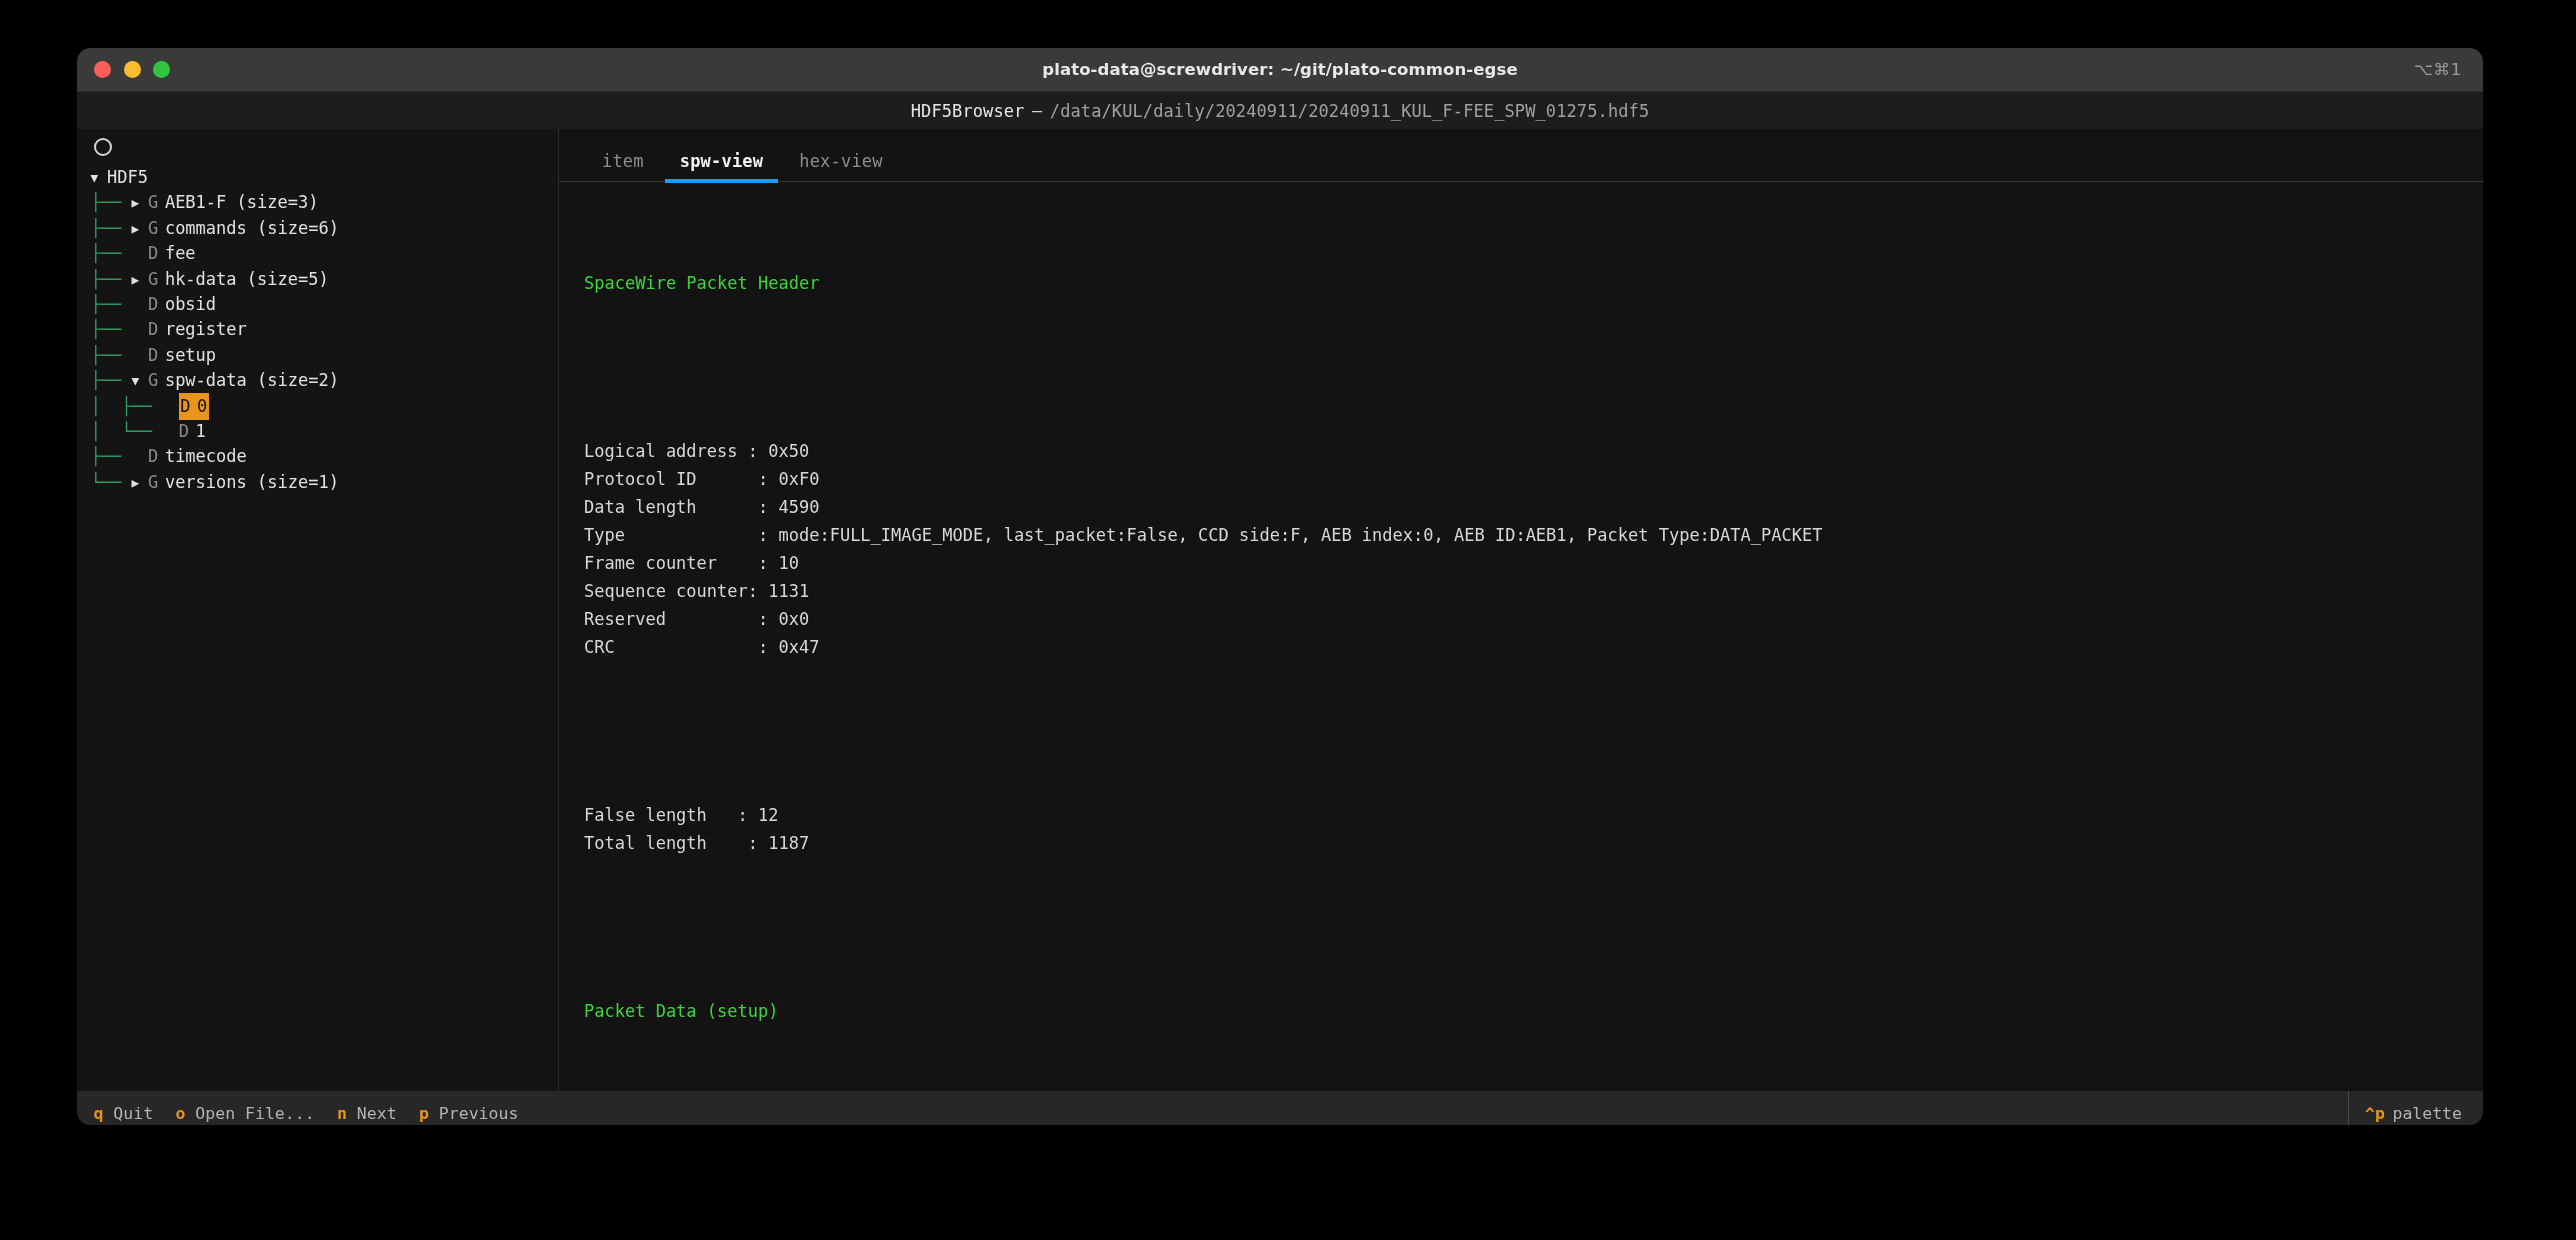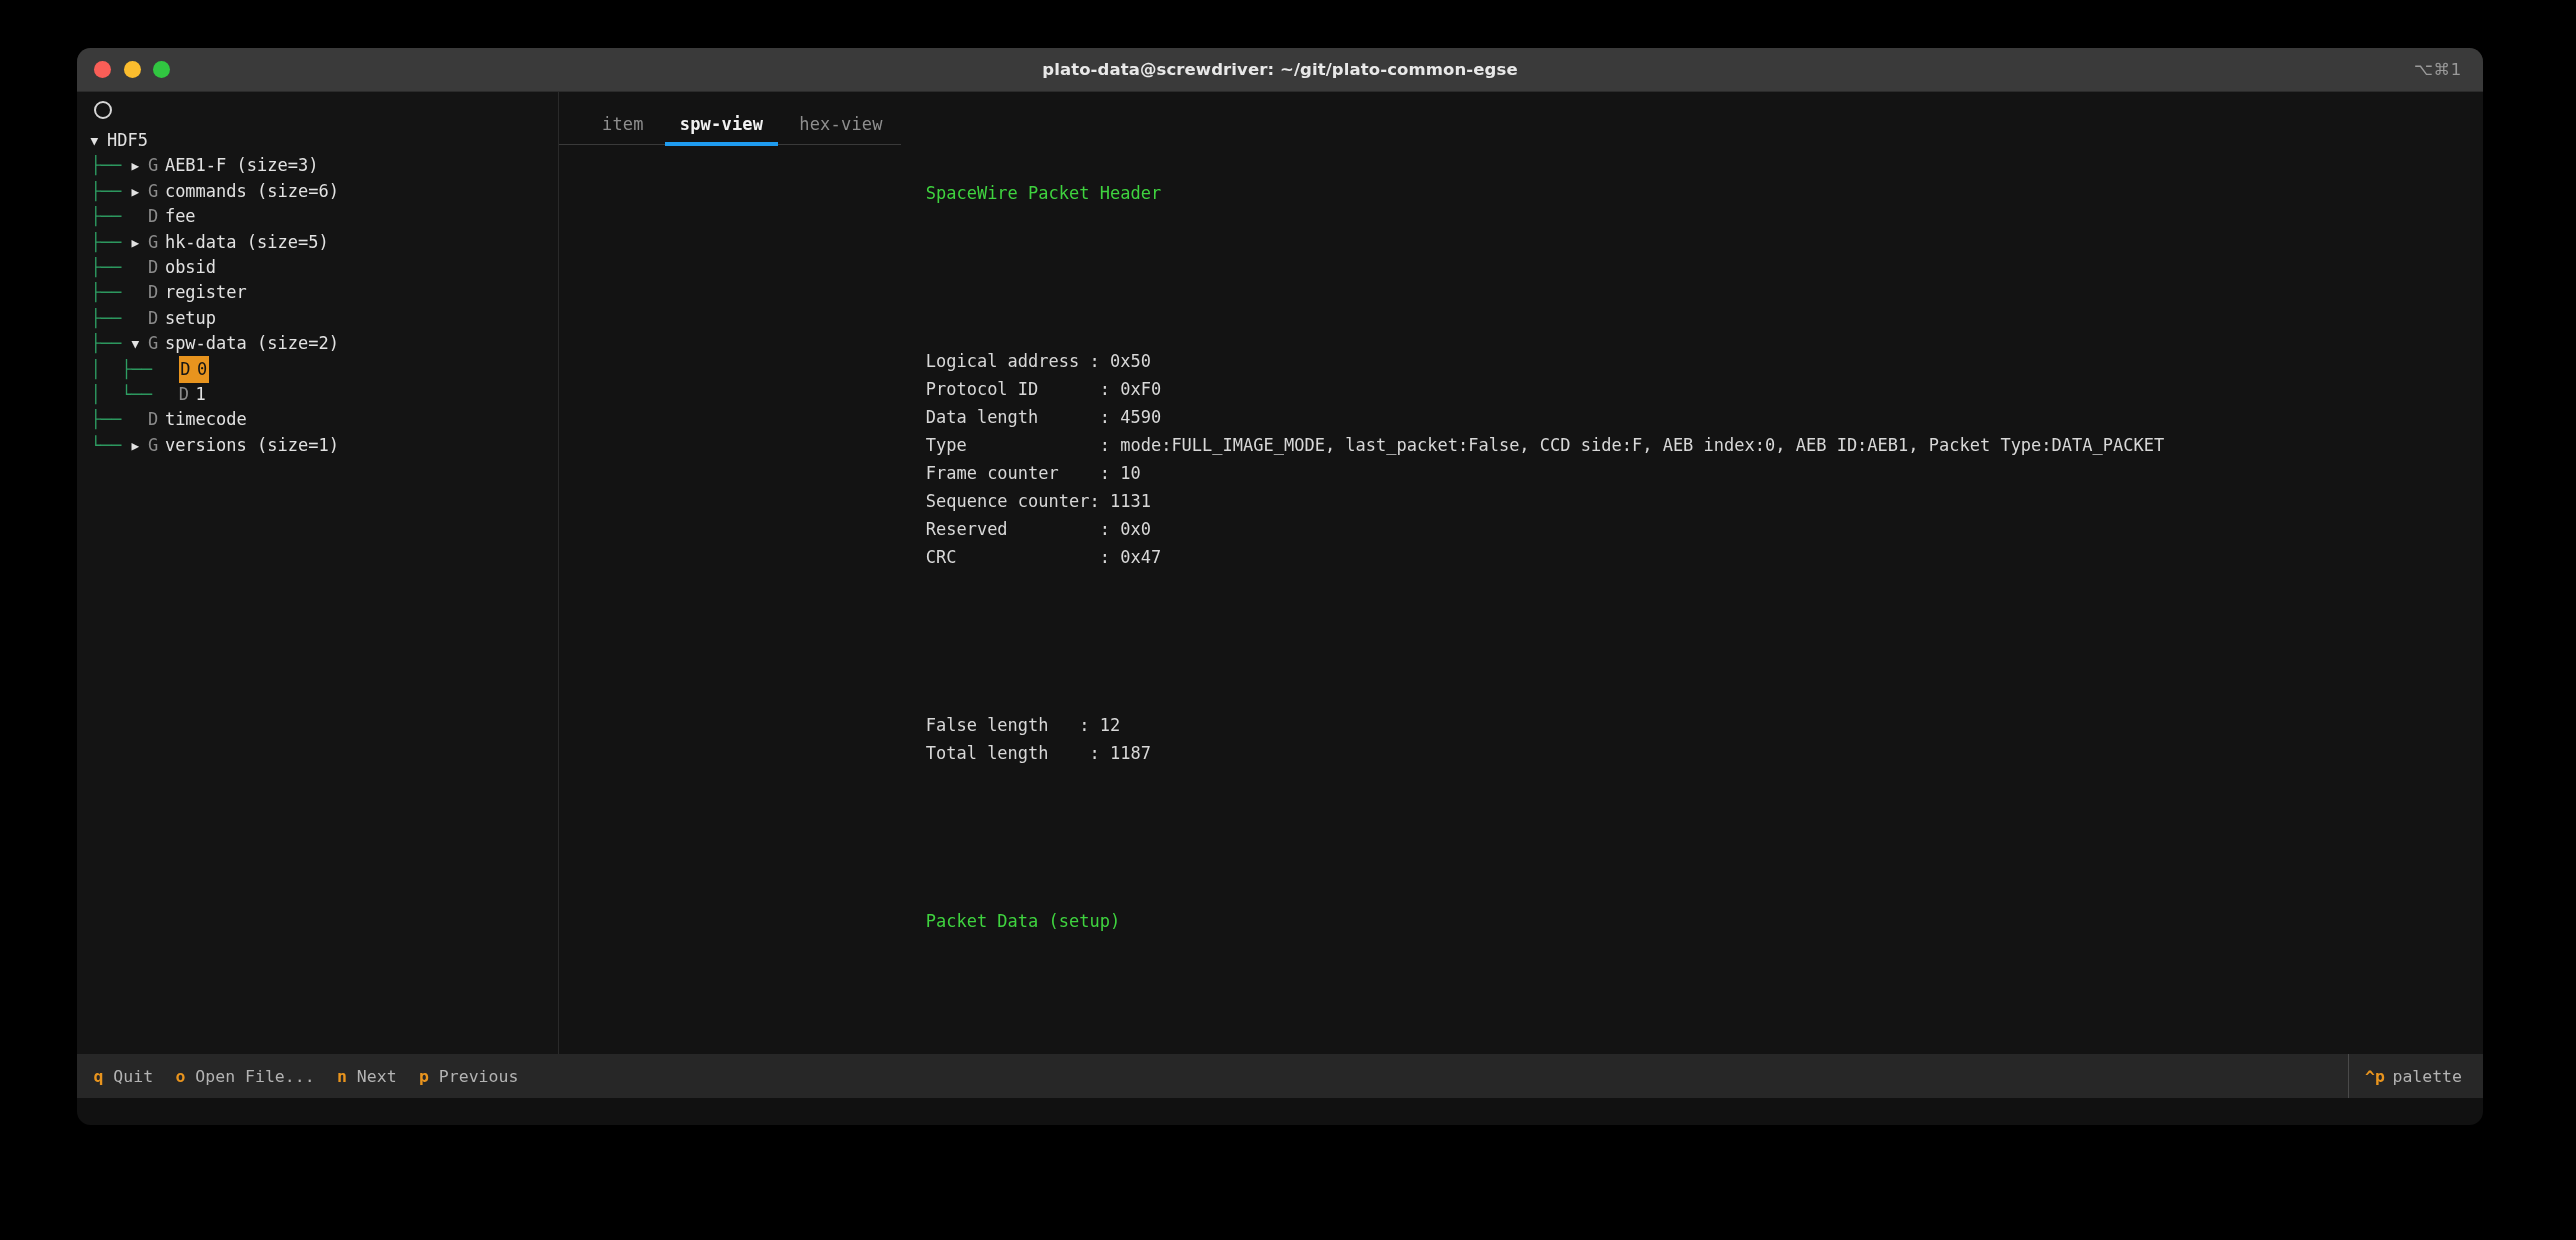--- a/index.html
+++ b/index.html
@@ -152,21 +152,21 @@
     background: #e8941e;
     color: #141414;
     padding: 0.7px 1.5px;
   }
 
   
   #main {
     flex: 1;
     background: #131313;
     display: flex;
-    flex-direction: row;
+    flex-direction: column;
   }
 
   #tabs {
     display: flex;
     align-items: flex-end;
     height: 52px;
     padding-left: 25px;
     border-bottom: 1.5px solid #3a3a3a;
     position: relative;
   }
@@ -240,20 +240,25 @@
   <div id="titlebar">
     <div class="traffic">
       <span class="dot red"></span>
       <span class="dot yellow"></span>
       <span class="dot green"></span>
     </div>
     <div id="titlebar-title">plato-data@screwdriver: ~/git/plato-common-egse</div>
     <div id="titlebar-shortcut">⌥⌘1</div>
   </div>
 
+  <div id="app-header">
+    <span class="app-name">HDF5Browser</span>
+    <span class="sep">—</span>
+    <span class="app-path">/data/KUL/daily/20240911/20240911_KUL_F-FEE_SPW_01275.hdf5</span>
+  </div>
 
   <div id="body">
 
     <div id="sidebar">
       <div id="sidebar-toolbar">
         <span class="ring-icon"></span>
       </div>
       <div id="tree">
         <div class="tree-row">
           <span class="caret">▼</span>

